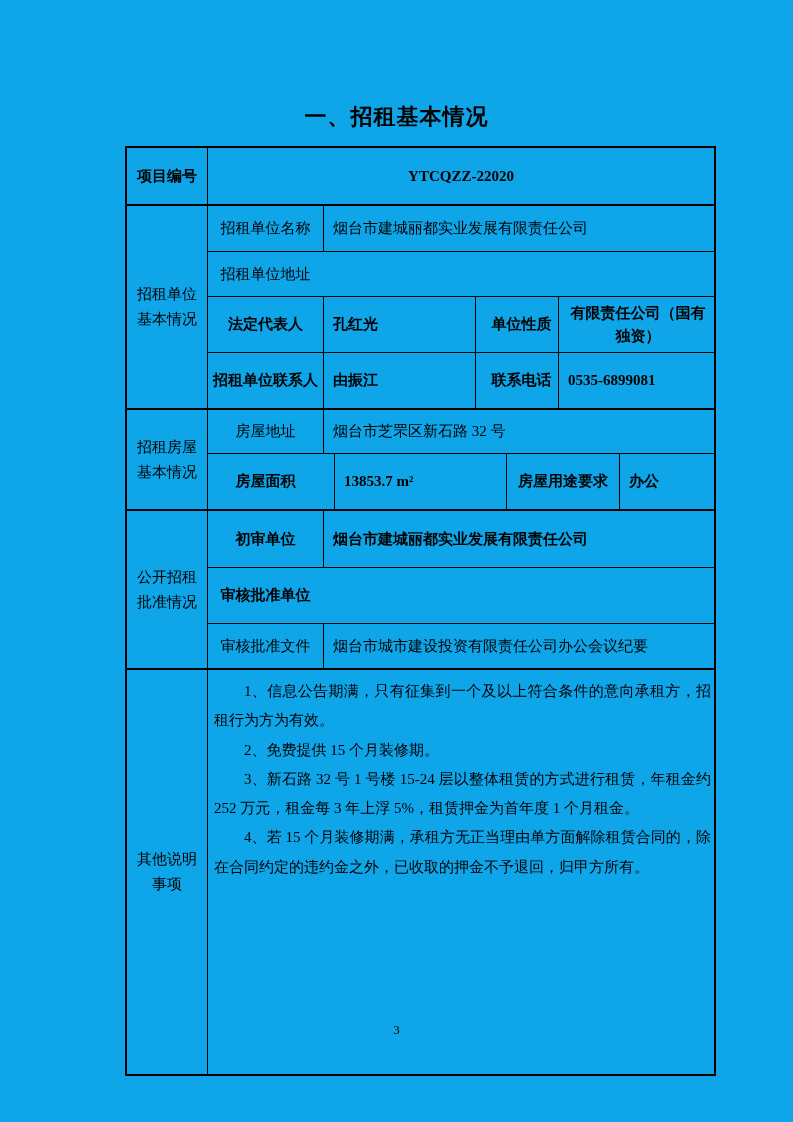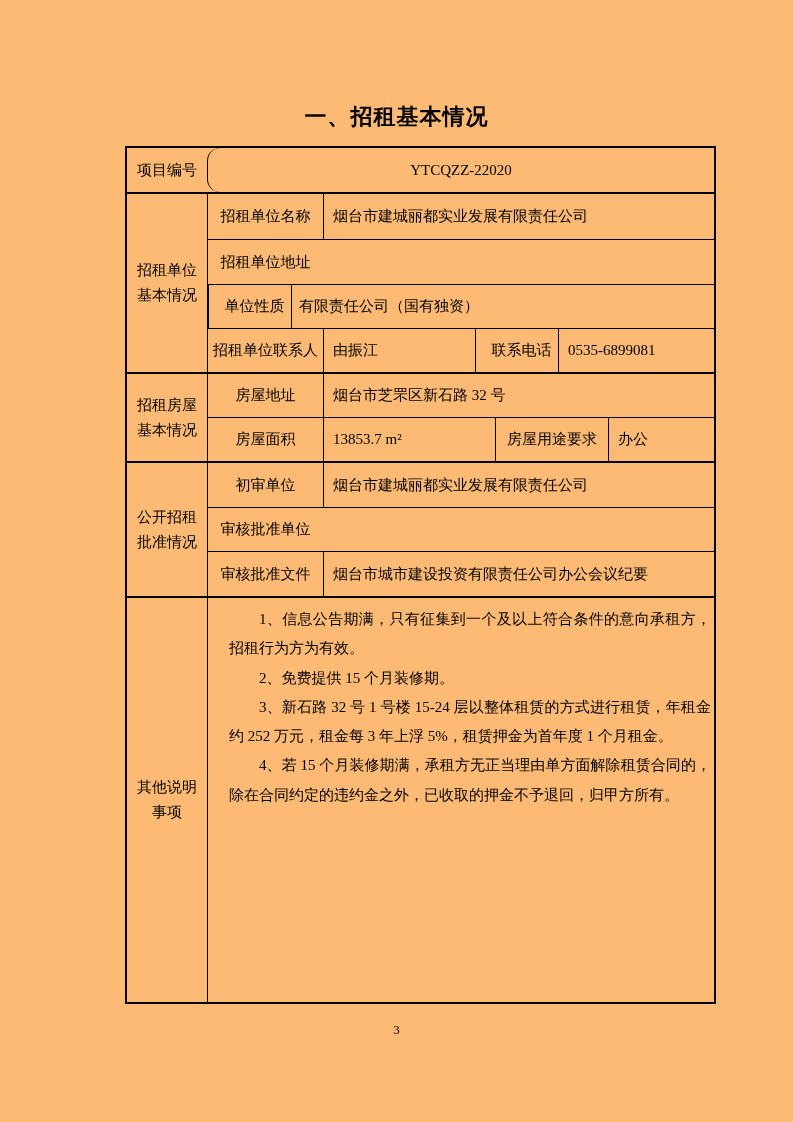--- a/index.html
+++ b/index.html
@@ -2,21 +2,21 @@
 <html><head>
 <meta charset="utf-8">
 <style>
   * { box-sizing: border-box; margin: 0; padding: 0; }
   html, body { background: #ffffff; }
   body { font-family: "Liberation Serif", "DejaVu Serif", serif; color: #000; }
   .page {
     position: relative;
     width: 793px;
     height: 1122px;
-    background: #fdba74;
+    background: #0ea5e9;
     overflow: hidden;
   }
   .doc-title {
     position: absolute;
     top: 102px;
     left: 0;
     width: 100%;
     text-align: center;
     font-size: 22px;
     font-weight: bold;
@@ -37,37 +37,37 @@
   .subrow { display: flex; align-items: stretch; }
   .subrow + .subrow { border-top: 1px solid #000; }
   .cell {
     display: flex;
     align-items: center;
     min-width: 0;
   }
   .bl { border-left: 1px solid #000; }
   .c-head { justify-content: center; text-align: center; }
   .c-val { justify-content: flex-start; padding: 2px 4px 2px 9px; text-align: center; }
-  .c-center { justify-content: center; text-align: center; border-radius: 13px; }
+  .c-center { justify-content: center; text-align: center; }
   .pre { white-space: pre-line; line-height: 1.65; }
   .c1 { flex: 0 0 80px; }
   .c2 { flex: 0 0 115px; text-align: center; }
   .w152 { flex: 0 0 152px; }
   .w83 { flex: 0 0 83px; padding-left: 9px; }
-  .w172 { flex: 0 0 172px; }
+  .w172 { flex: 0 0 172px; margin-left: 11px; }
   .w113 { flex: 0 0 113px; text-align: center; }
   .flex1 { flex: 1 1 auto; }
-  .h44 { height: 44px; }
+  .h44 { height: 56px; font-weight: bold; }
   .h45 { height: 45px; }
   .h43 { height: 43px; }
   .notes-section .notes-cell {
     flex: 1 1 auto;
     min-width: 0;
     height: 404px;
-    padding: 7px 3px 6px 21px;
+    padding: 7px 3px 6px 6px;
     display: block;
   }
   .notes-cell p {
     text-indent: 2em;
     text-align: justify;
     line-height: 1.95;
     font-size: 15px;
   }
   .wrap-val { line-height: 1.5; padding: 2px 4px 2px 7px; }
   .page-number {
@@ -98,20 +98,22 @@
 基本情况</div>
       <div class="subrows bl">
         <div class="subrow h45">
           <div class="cell c-head c2">招租单位名称</div>
           <div class="cell c-val flex1 bl">烟台市建城丽都实业发展有限责任公司</div>
         </div>
         <div class="subrow h45">
           <div class="cell c-head c2">招租单位地址</div>
         </div>
         <div class="subrow h44">
+          <div class="cell c-head c2">法定代表人</div>
+          <div class="cell c-val w152 bl">孔红光</div>
           <div class="cell c-head w83 bl">单位性质</div>
           <div class="cell c-val flex1 bl wrap-val">有限责任公司（国有独资）</div>
         </div>
         <div class="subrow h44">
           <div class="cell c-head c2">招租单位联系人</div>
           <div class="cell c-val w152 bl">由振江</div>
           <div class="cell c-head w83 bl">联系电话</div>
           <div class="cell c-val flex1 bl">0535-6899081</div>
         </div>
       </div>

